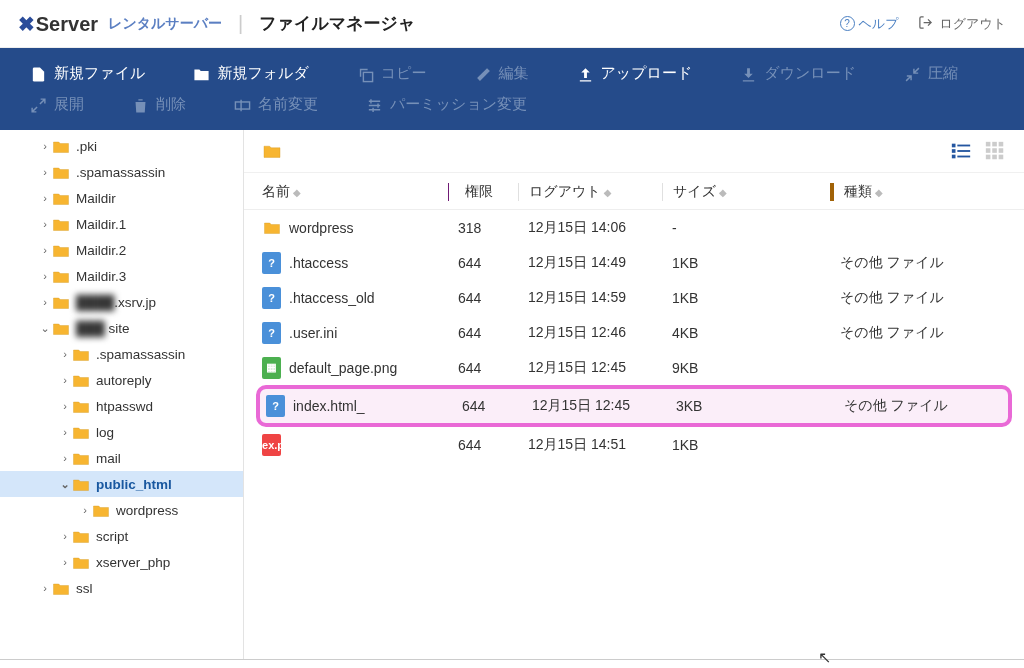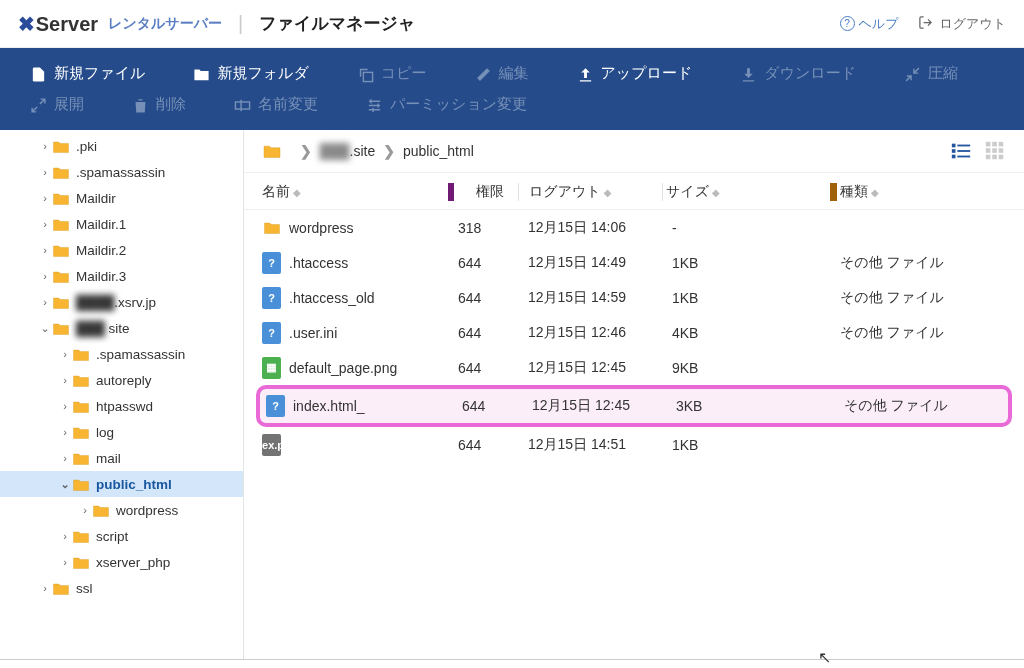--- a/index.html
+++ b/index.html
@@ -29,24 +29,24 @@
 .mainarea{flex:1;display:flex;flex-direction:column}
 .crumbrow{display:flex;align-items:center;padding:10px 18px;border-bottom:1px solid #f0f0f0}
 .crumbrow .home{width:20px;height:16px;margin-right:10px}
 .crumbrow .sep{margin:0 8px;color:#999;font-weight:700}
 .crumb-item{color:#333;font-size:14px}
 .crumb-item .blur{filter:blur(3px);color:#888}
 .viewbtns{margin-left:auto;display:flex;gap:12px}
 .viewbtn{width:22px;height:22px;display:flex;flex-wrap:wrap;gap:2px}
 .table-head{display:flex;padding:10px 18px 8px;border-bottom:1px solid #eee;font-size:14px;color:#333}
 .col-name{width:186px}
-.col-perm{width:70px;border-left:6px solid #701a75;padding-left:22px}
+.col-perm{width:70px;border-left:1px solid #701a75;padding-left:16px}
 .col-date{width:144px;border-left:1px solid #e0e0e0;padding-left:10px}
-.col-size{width:168px;border-left:1px solid #e0e0e0;padding-left:3px}
-.col-type{flex:1;border-left:7px solid #a16207;padding-left:3px}
+.col-size{width:168px;border-left:1px solid #e0e0e0;padding-left:10px}
+.col-type{flex:1;border-left:4px solid #a16207;padding-left:10px}
 .sort{color:#bbb;font-size:10px;margin-left:3px}
 .table-body{padding:0 12px}
 .table-row{display:flex;align-items:center;height:35px;padding:0 6px;font-size:14px;color:#333;border-radius:4px}
 .table-row.highlighted{border:4px solid #e969d6;border-radius:10px;height:42px;background:#fbeef9}
 .cell-name{width:186px;display:flex;align-items:center;gap:8px}
 .cell-perm{width:70px;padding-left:10px}
 .cell-date{width:144px;padding-left:10px}
 .cell-size{width:168px;padding-left:10px}
 .cell-type{flex:1;padding-left:10px}
 .file-icon{width:19px;height:22px;border-radius:2px;display:flex;align-items:center;justify-content:center;color:#fff;font-size:11px;font-weight:700;flex-shrink:0}
@@ -281,21 +281,20 @@
             <path class="folder-svg" d="M2 4h7l2 2h11v12H2z"></path>
           </svg></span>
         <span>ssl</span>
       </div>
     </div>
   <div class="mainarea">
     <div class="crumbrow">
       <svg class="home" viewBox="0 0 24 20">
           <path class="folder-svg" d="M2 4h7l2 2h11v12H2z"></path>
         </svg>
-      <span id="crumbs"><span class="sep">❯</span><span class="crumb-item"><span class="blur">███</span>.site</span><span class="sep">❯</span><span class="crumb-item">public_html</span></span>
       <div class="viewbtns">
         <div class="viewbtn" style="color:#2456a0">
           <svg width="22" height="22" viewBox="0 0 24 24" fill="#2456a0">
               <rect x="2" y="4" width="4" height="4"></rect>
               <rect x="8" y="5" width="14" height="2"></rect>
               <rect x="2" y="10" width="4" height="4"></rect>
               <rect x="8" y="11" width="14" height="2"></rect>
               <rect x="2" y="16" width="4" height="4"></rect>
               <rect x="8" y="17" width="14" height="2"></rect>
             </svg>
@@ -380,21 +379,21 @@
             <span class="file-icon" style="background:#4a90d9">?</span>
             <span>index.html_</span>
           </div>
   <div class="cell-perm">644</div>
   <div class="cell-date">12月15日 12:45</div>
   <div class="cell-size">3KB</div>
   <div class="cell-type">その他 ファイル</div>
         </div>
         <div class="table-row">
           <div class="cell-name">
-            <span class="file-icon" style="background:#737373">
+            <span class="file-icon" style="background:#ef4444">
               <span>index.php</span>
             </span>
           </div>
   <div class="cell-perm">644</div>
   <div class="cell-date">12月15日 14:51</div>
   <div class="cell-size">1KB</div>
         </div>
       </div>
   </div>
 </div>

